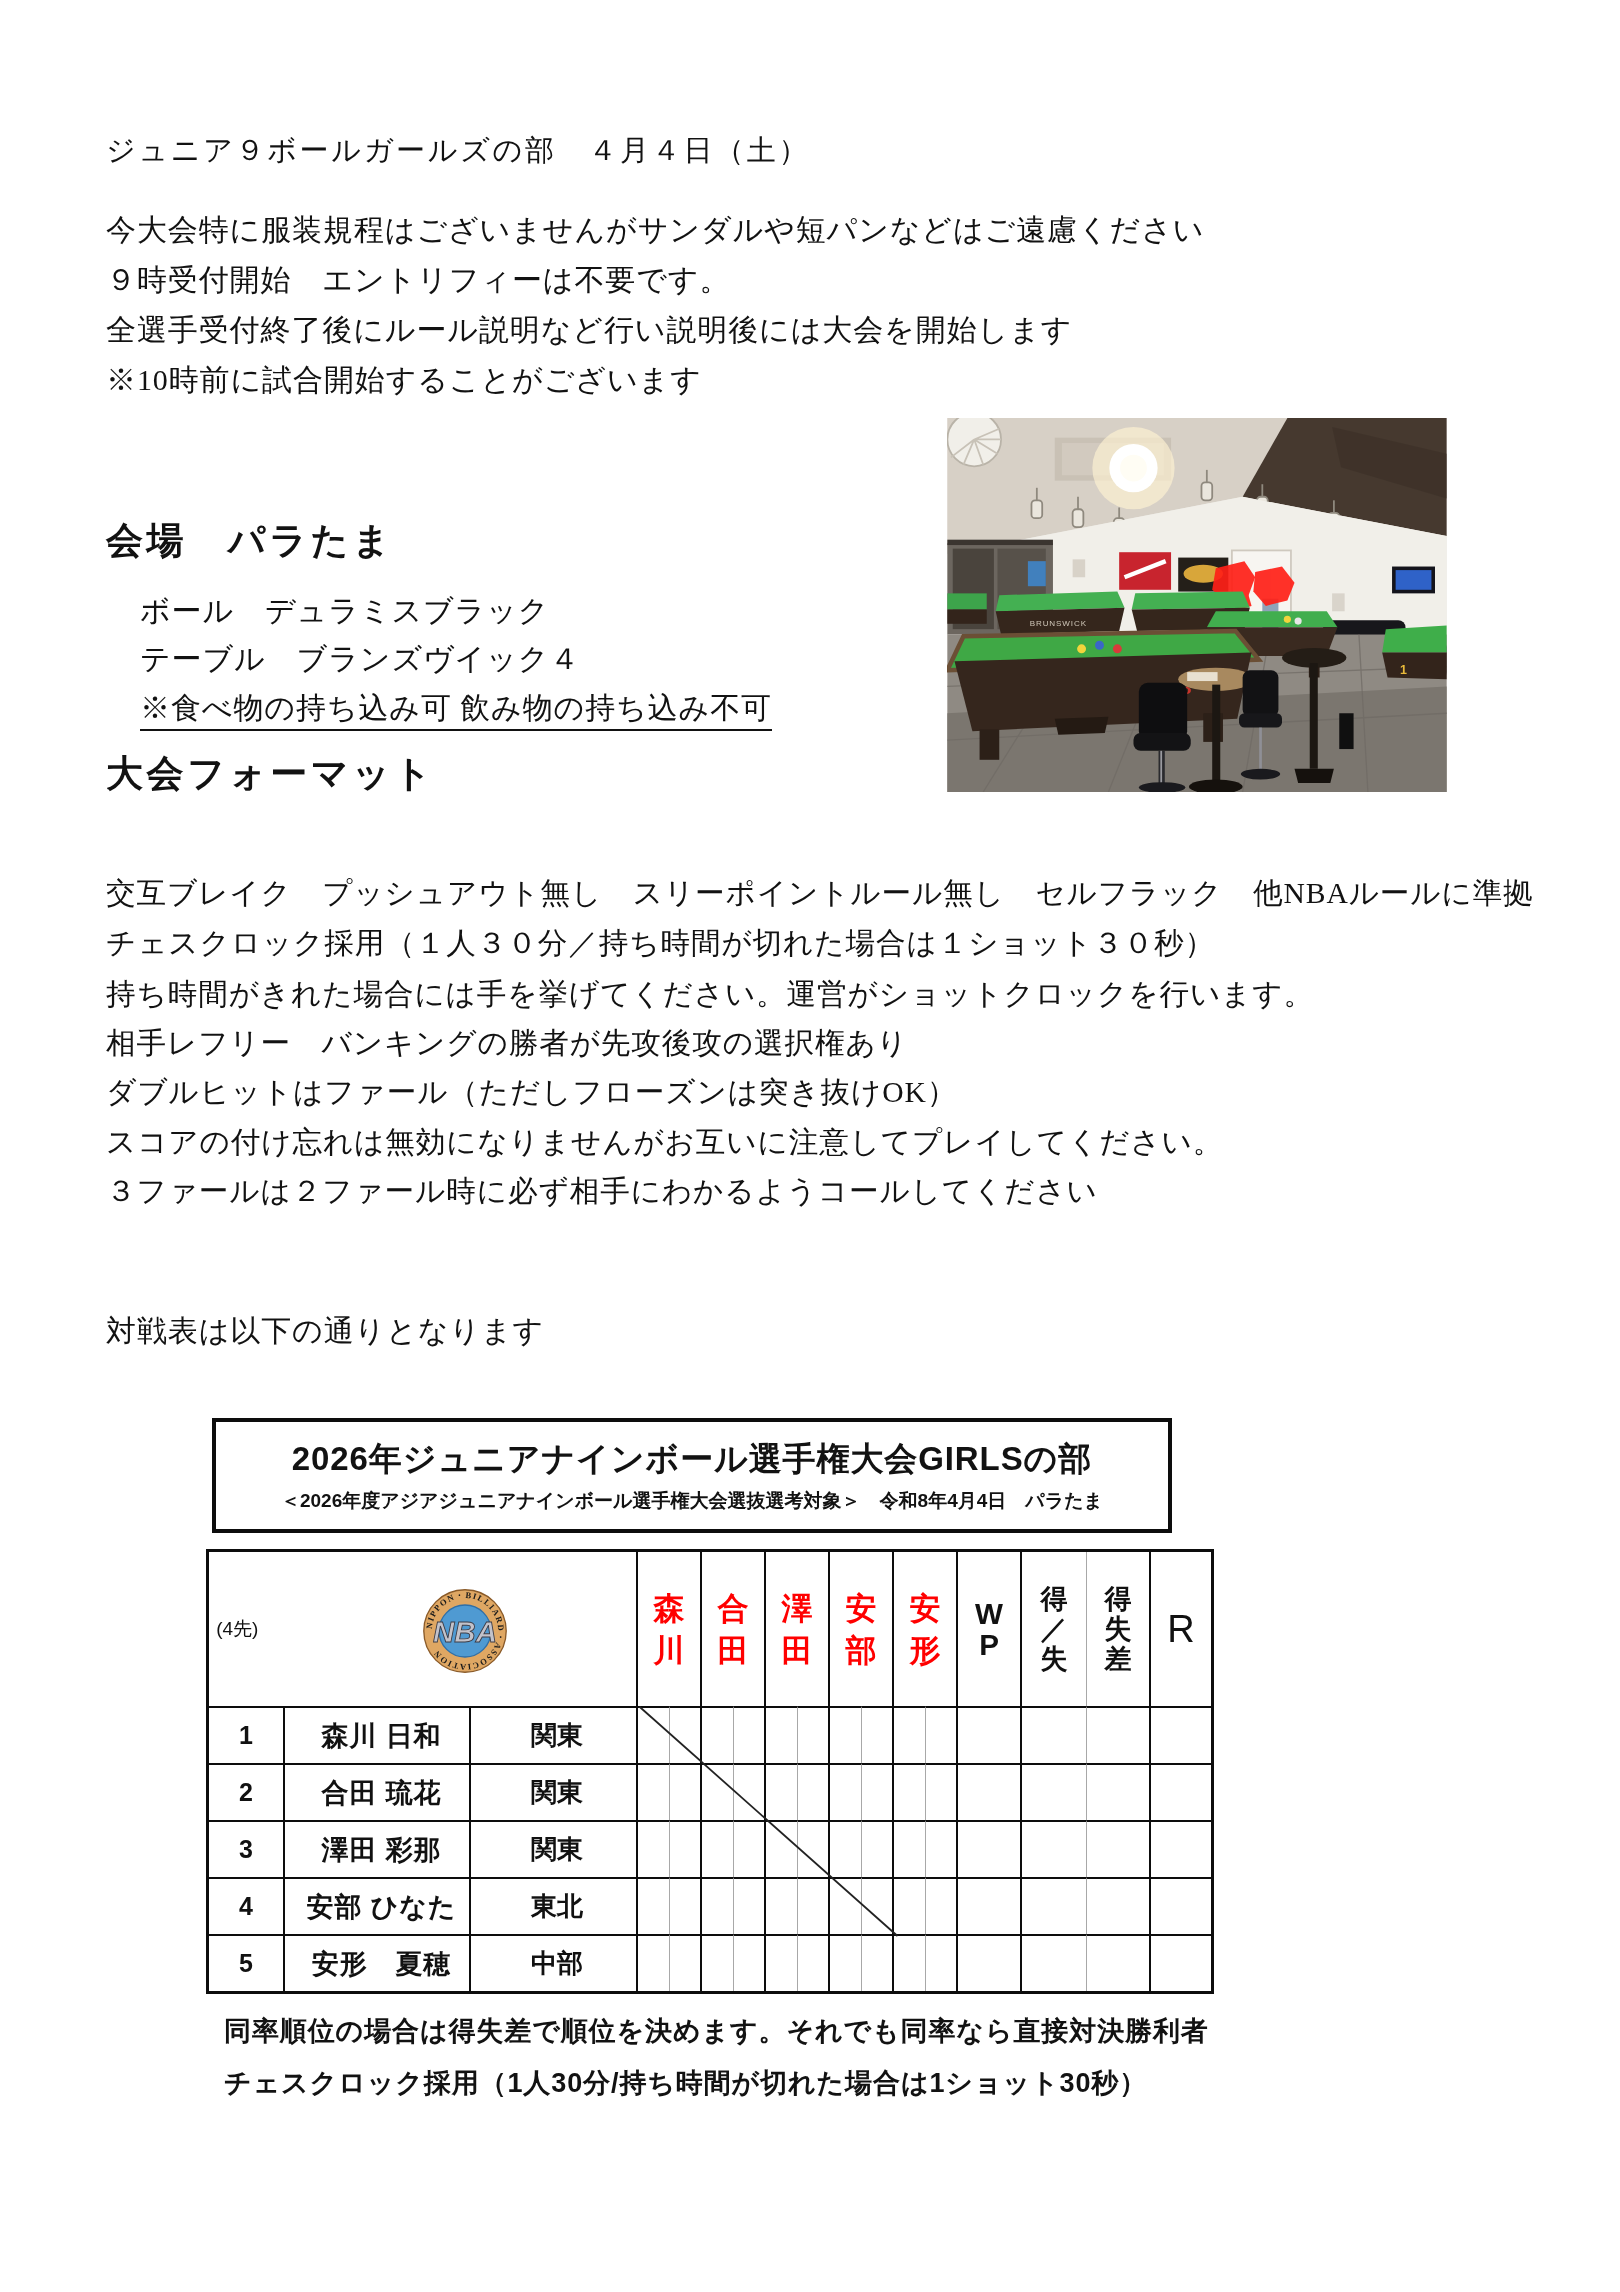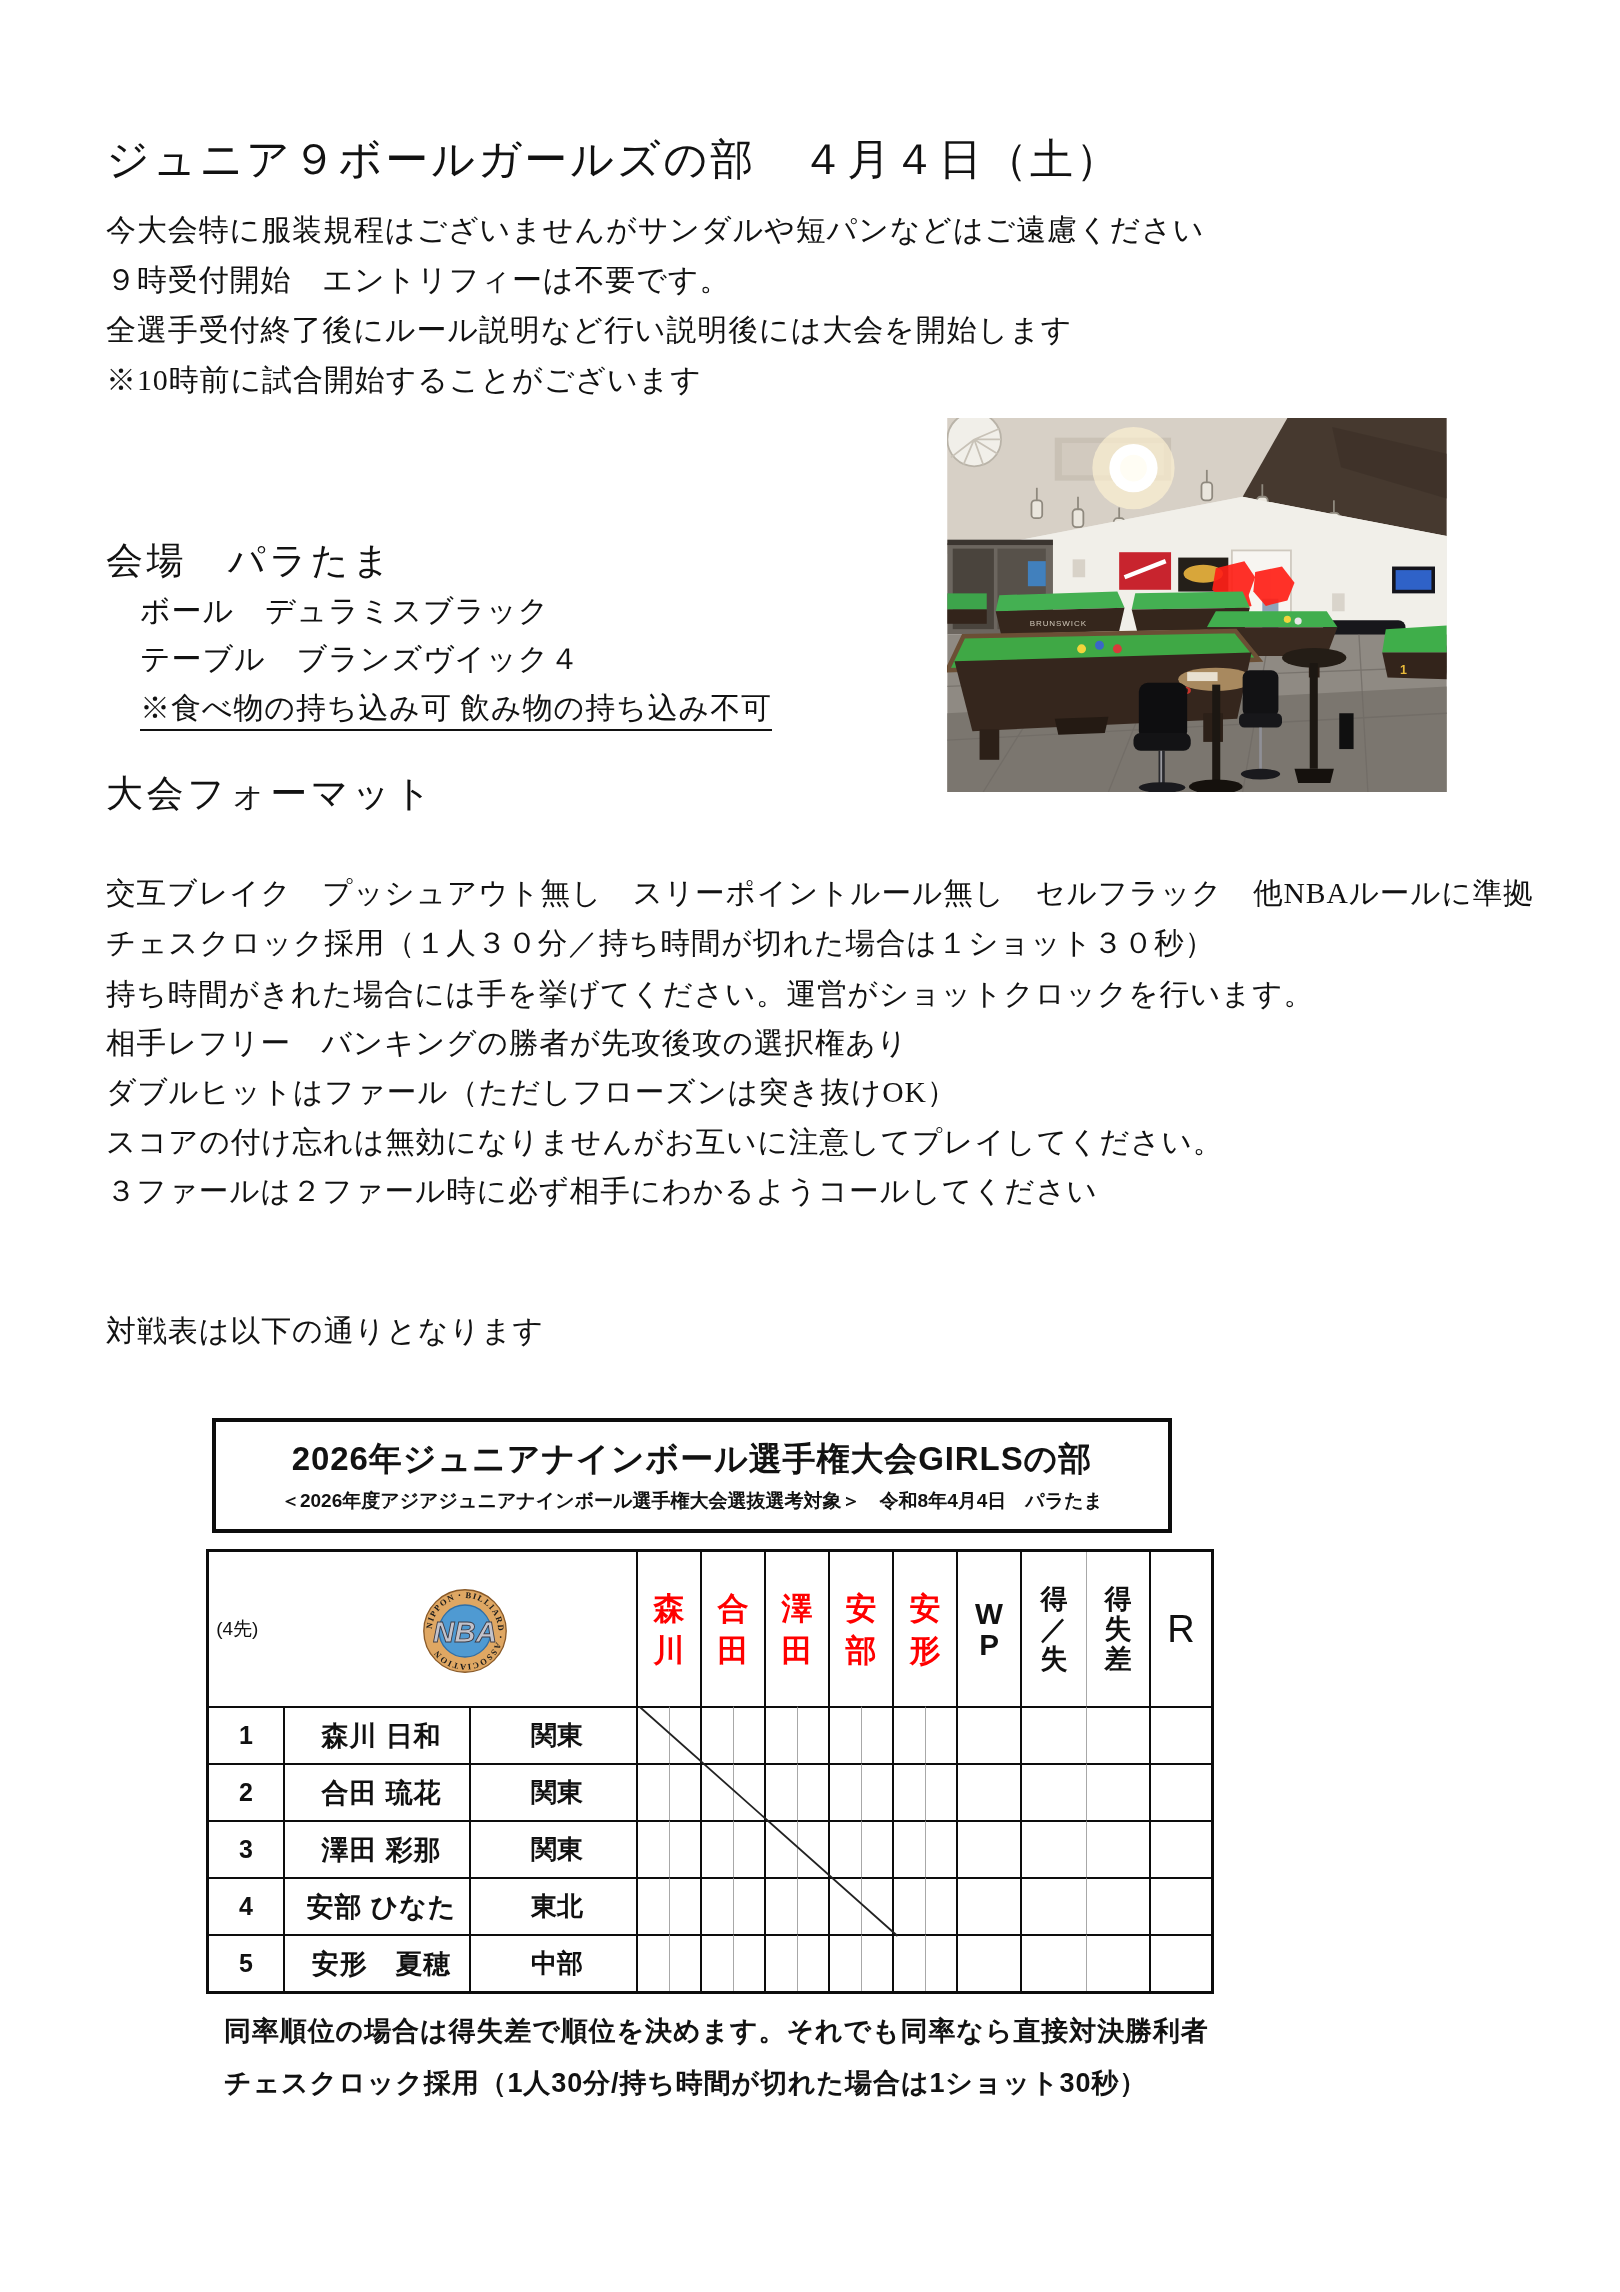--- a/index.html
+++ b/index.html
@@ -1,22 +1,22 @@
 <!DOCTYPE html>
 <html lang="ja" style="font-size:14.3px"><head>
 <meta charset="utf-8">
 <style>
   html,body{margin:0;padding:0;background:#fff;}
   .page{position:relative;width:1620px;height:2293px;background:#ffffff;overflow:hidden;
         font-family:"Liberation Serif","DejaVu Serif",serif;color:#121212;}
   .abs{position:absolute;white-space:nowrap;}
-  .doc-title{font-size:43px;letter-spacing:2.7px;}
+  .doc-title{font-size:29px;letter-spacing:2.7px;}
   .body-line{font-size:30px;letter-spacing:0.9px;}
   .fmt-line{font-size:29.6px;letter-spacing:0.9px;}
-  .h-bold{font-size:37px;font-weight:400;letter-spacing:3.6px;margin-top:20px;}
+  .h-bold{font-size:37px;font-weight:700;letter-spacing:3.6px;}
   .indent{left:140px;}
   .uline{border-bottom:2.7px solid #121212;padding-bottom:4.5px;}
 
   
   .photo{position:absolute;left:947px;top:418px;width:504px;height:374px;}
 
   
   .tbox{position:absolute;left:212px;top:1418px;width:952px;height:107px;border:4.5px solid #0d0d0d;
         display:flex;flex-direction:column;align-items:center;justify-content:center;
         font-family:"Liberation Sans","DejaVu Sans",sans-serif;}

